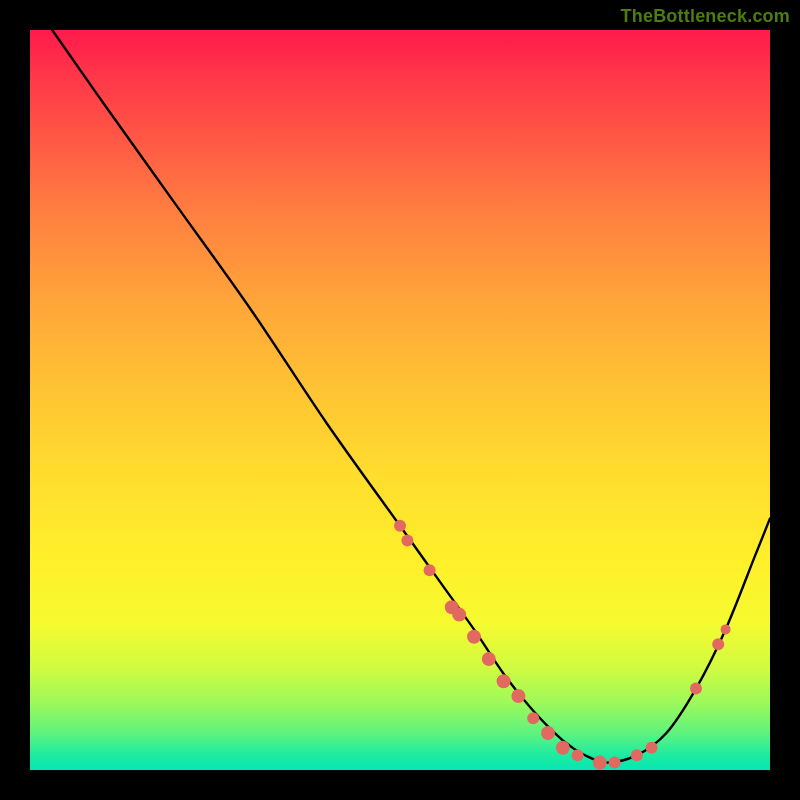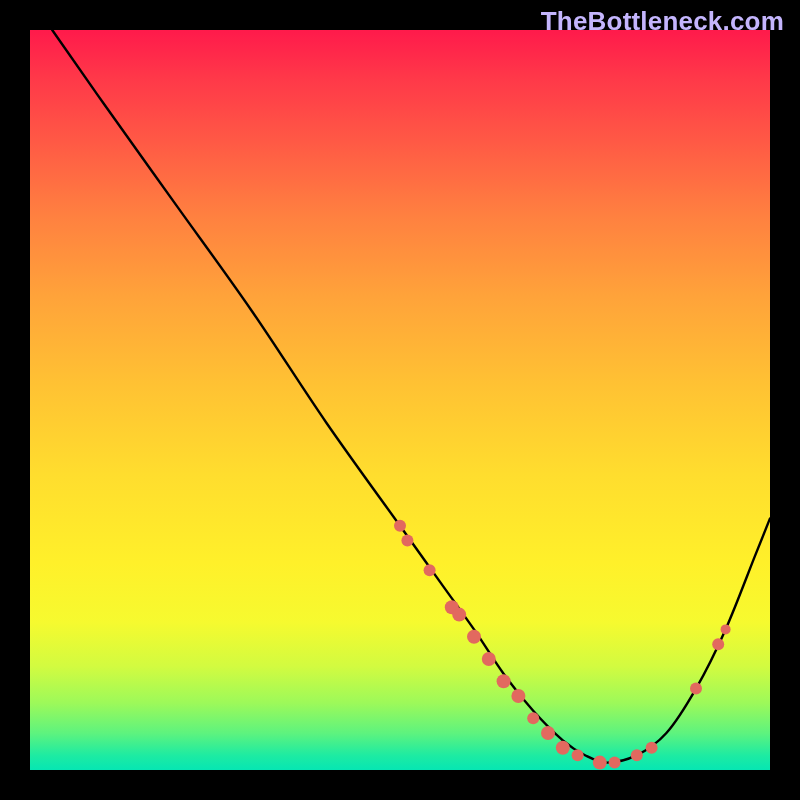--- a/index.html
+++ b/index.html
@@ -30,23 +30,23 @@
       #d2fb40 86%,
       #9cf95a 91%,
       #5ef37e 95%,
       #1eeba2 98%,
       #06e6b3 100%
     );
   }
   .watermark {
     position: absolute;
     top: 6px;
-    right: 16px;
-    color: #c4b5fd;
-    font-size: 26px;
+    right: 10px;
+    color: #4d7c0f;
+    font-size: 18px;
     font-weight: 600;
     letter-spacing: 0.2px;
     user-select: none;
   }
   svg.plot {
     position: absolute;
     left: 0;
     top: 0;
     width: 740px;
     height: 740px;

